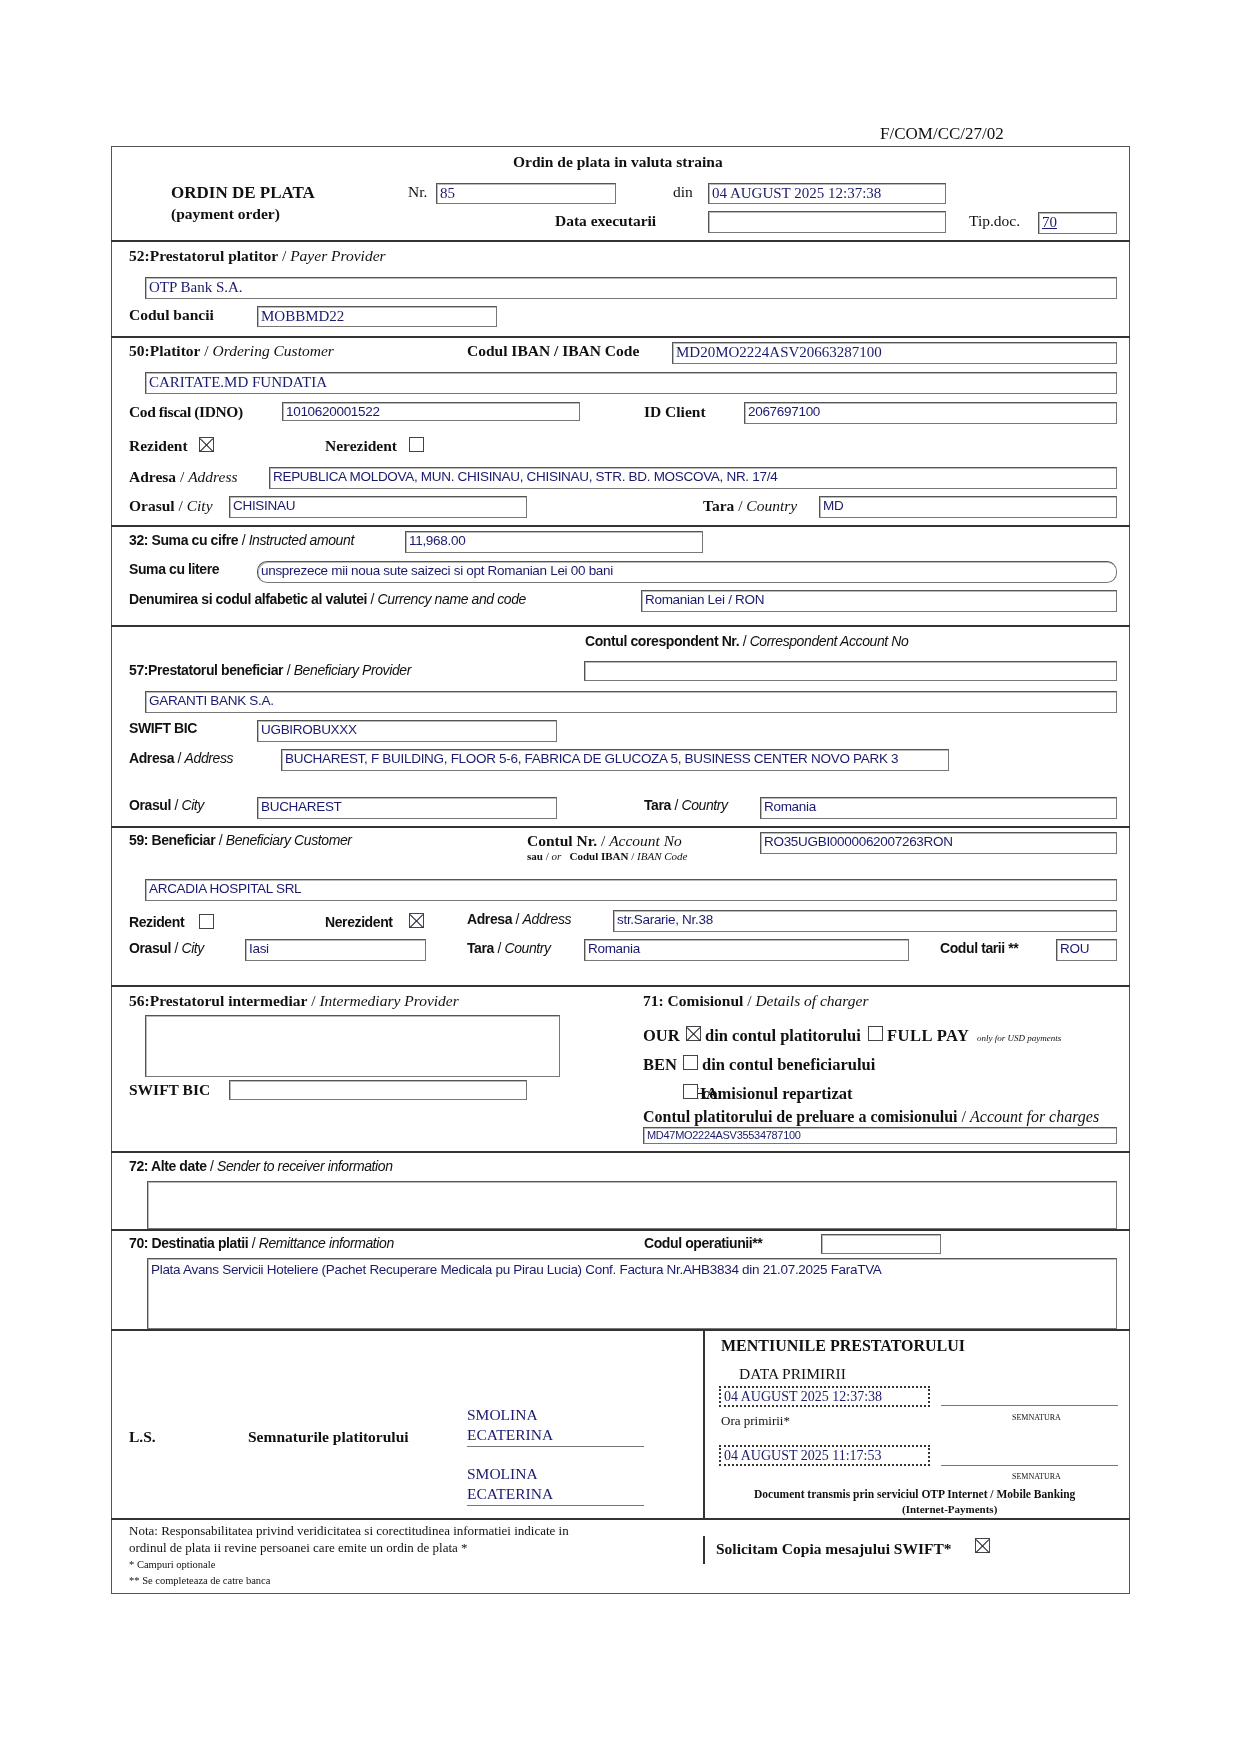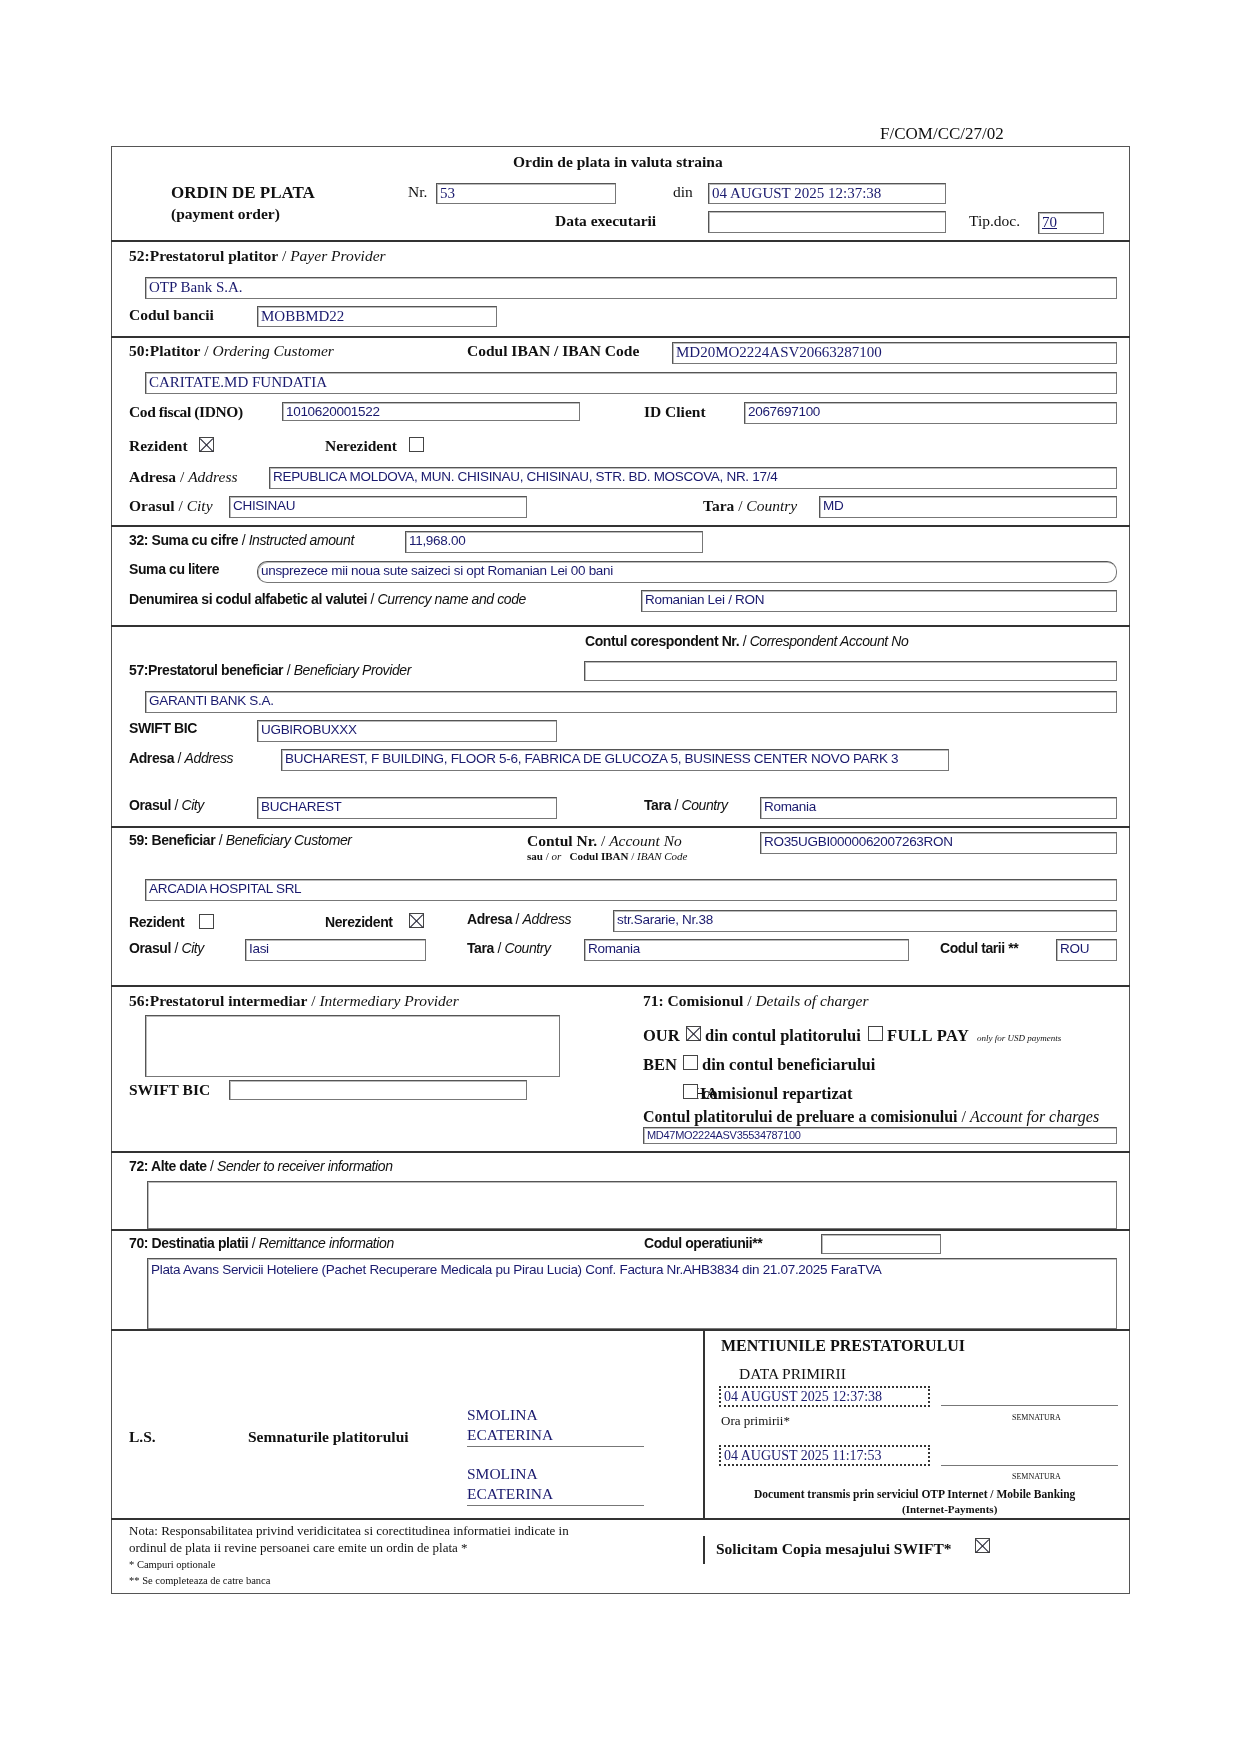--- a/index.html
+++ b/index.html
@@ -27,27 +27,27 @@
 <body>
 
 <div class="lbl" style="left:880px; top:124px; font-size:17px;">F/COM/CC/27/02</div>
 
 <div class="frame"></div>
 
 <div class="lbl b" style="left:513px; top:153px;">Ordin de plata in valuta straina</div>
 <div class="lbl b" style="left:171px; top:183px; font-size:17px;">ORDIN DE PLATA</div>
 <div class="lbl b" style="left:171px; top:205px;">(payment order)</div>
 <div class="lbl" style="left:408px; top:183px;">Nr.</div>
-<div class="field" style="left:436px; top:183px; width:180px; height:21px;">53</div>
+<div class="field" style="left:436px; top:183px; width:180px; height:21px;">85</div>
 <div class="lbl" style="left:673px; top:183px;">din</div>
 <div class="field" style="left:708px; top:183px; width:238px; height:21px;">04 AUGUST 2025 12:37:38</div>
 <div class="lbl b" style="left:555px; top:212px;">Data executarii</div>
 <div class="field" style="left:708px; top:211px; width:238px; height:22px;"></div>
 <div class="lbl" style="left:969px; top:212px;">Tip.doc.</div>
-<div class="field" style="left:1038px; top:212px; width:66px; height:22px;text-decoration:underline;">70</div>
+<div class="field" style="left:1038px; top:212px; width:79px; height:22px;text-decoration:underline;">70</div>
 
 <div class="hline" style="top:240px;"></div>
 
 <div class="lbl" style="left:129px; top:247px;"><span class="b">52:Prestatorul platitor</span> / <span class="i">Payer Provider</span></div>
 <div class="field" style="left:145px; top:277px; width:972px; height:22px;">OTP Bank S.A.</div>
 <div class="lbl b" style="left:129px; top:306px;">Codul bancii</div>
 <div class="field" style="left:257px; top:306px; width:240px; height:21px;">MOBBMD22</div>
 
 <div class="hline" style="top:336px;"></div>
 

